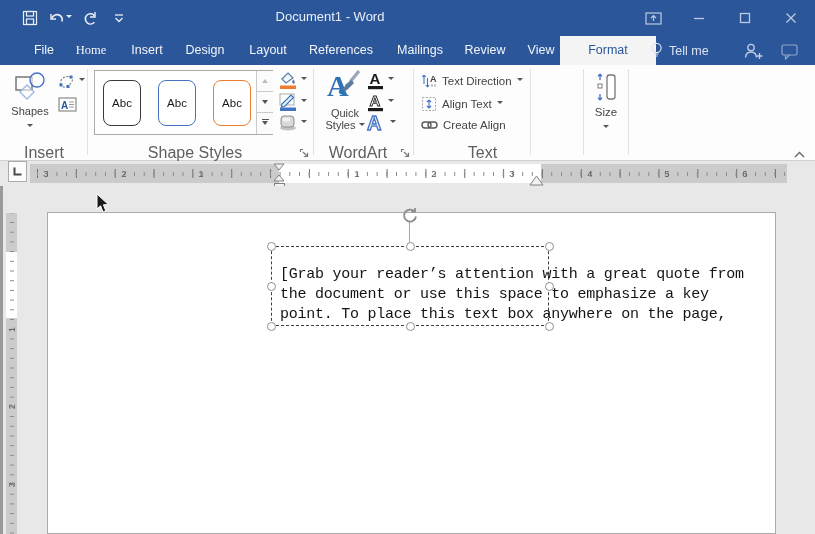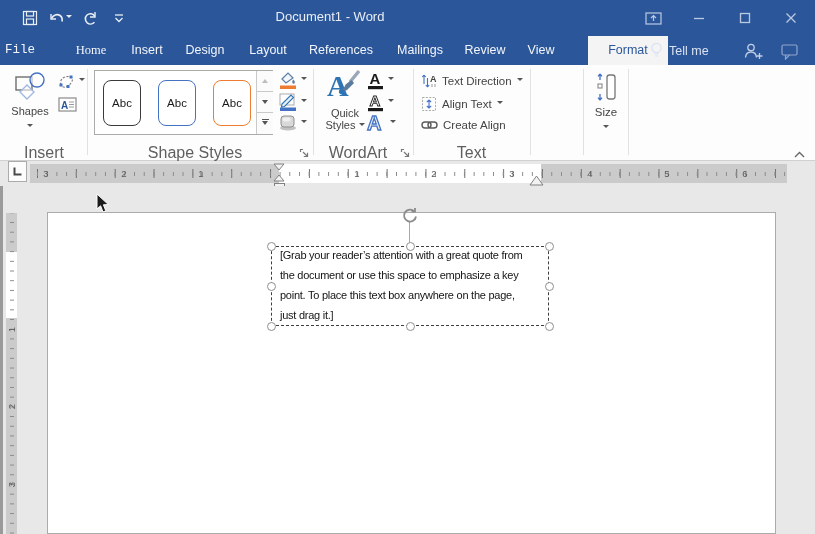--- a/index.html
+++ b/index.html
@@ -49,21 +49,21 @@
   
   .canvas{position:absolute;left:0;top:186px;width:815px;height:348px;background:#E8E8E8;}
   .vruler{position:absolute;left:6px;width:11px;}
   .vruler .seg{position:absolute;left:0;width:11px;background:#CBCBCB;}
   .vruler .seg.white{background:#fff;}
   .vticks{position:absolute;left:6px;top:27px;width:11px;height:321px;
     background-image:linear-gradient(180deg,#8a8a8a 0 1px,transparent 1px);
     background-size:4px 9.71px;background-repeat:repeat-y;background-position:center 9px;}
   .page{position:absolute;left:47px;top:26px;width:729px;height:322px;background:#fff;border:1px solid #ABABAB;box-sizing:border-box;}
   .textbox{position:absolute;left:271px;top:60px;width:278px;height:80px;border:1px dashed #3F3F3F;box-sizing:border-box;cursor:move;}
-  .tbtext{position:absolute;left:280px;top:59px;font-size:11px;line-height:20px;color:#141414;letter-spacing:-0.25px;white-space:nowrap;}
+  .tbtext{position:absolute;left:280px;top:79px;font-size:15px;line-height:20px;color:#141414;letter-spacing:-0.25px;white-space:nowrap;font-family:Liberation Mono, monospace;}
   .handle{position:absolute;width:9px;height:9px;border-radius:50%;background:#fff;border:1px solid #8F8F8F;box-sizing:border-box;}
   .rotline{position:absolute;left:409px;top:36px;width:1px;height:24px;background:#A8A8A8;}
   .leftstrip{position:absolute;left:0;top:0;width:3px;height:348px;background:#9A9A9A;}
 </style>
 </head>
 <body>
 
 <div class="app">
 
   <div class="titlebar">
@@ -111,30 +111,30 @@
       </svg>
     </div>
     <div class="winbtn" style="left:774px;">
       <svg width="12" height="12" viewBox="0 0 12 12">
         <path d="M1.5,1.5 L10.5,10.5 M10.5,1.5 L1.5,10.5" stroke="#BCC9E2" stroke-width="1.3"></path>
       </svg>
     </div>
   </div>
 
   <div class="tabbar">
-    <div class="tab" style="left:0;width:40px;font-family:Liberation Mono, monospace;">File</div>
+    <div class="tab" style="left:24px;width:40px;">File</div>
     <div class="tab" style="left:64px;width:54px;font-family:Liberation Serif, serif;">Home</div>
     <div class="tab" style="left:122px;width:50px;">Insert</div>
     <div class="tab" style="left:177px;width:56px;">Design</div>
     <div class="tab" style="left:240px;width:56px;">Layout</div>
     <div class="tab" style="left:301px;width:80px;">References</div>
     <div class="tab" style="left:386px;width:68px;">Mailings</div>
     <div class="tab" style="left:456px;width:58px;">Review</div>
     <div class="tab" style="left:518px;width:46px;">View</div>
-    <div class="tab active" style="left:588px;width:80px;">Format</div>
+    <div class="tab active" style="left:560px;width:96px;">Format</div>
     <div class="tellme" style="left:650px;">
       <svg width="13" height="17" viewBox="0 0 13 17">
         <circle cx="6.5" cy="6" r="4.6" fill="none" stroke="#D9E2F2" stroke-width="1.2"></circle>
         <path d="M4.6,12 H8.4 M5.1,14 H7.9" stroke="#D9E2F2" stroke-width="1.2"></path>
       </svg>
       <span>Tell me</span>
     </div>
     <div class="abs" style="left:744px;top:6px;">
       <svg width="20" height="18" viewBox="0 0 20 18">
         <circle cx="7" cy="5.5" r="3.2" fill="none" stroke="#C3CFE6" stroke-width="1.3"></circle>
@@ -292,21 +292,21 @@
       <span>Align Text</span>
       <span class="caret"></span>
     </div>
     <div class="textrow" style="left:421px;top:54px;">
       <svg width="17" height="12" viewBox="0 0 17 12">
         <rect x="1" y="3" width="9" height="6" rx="3" fill="none" stroke="#5A5A5A" stroke-width="1.4"></rect>
         <rect x="7" y="3" width="9" height="6" rx="3" fill="none" stroke="#5A5A5A" stroke-width="1.4"></rect>
       </svg>
       <span>Create Align</span>
     </div>
-    <div class="grouplabel" style="left:415px;width:113px;">Text</div>
+    <div class="grouplabel" style="left:426px;width:113px;">Text</div>
 
 
     <div class="abs" style="left:586px;top:4px;width:40px;height:78px;text-align:center;">
       <svg width="24" height="30" viewBox="0 0 24 30" style="margin-top:3px;">
         <path d="M6,2 V8 M6,2 L4,4.4 M6,2 L8,4.4" fill="none" stroke="#4472C4" stroke-width="1.3"></path>
         <rect x="4" y="12" width="4" height="4" fill="none" stroke="#8A8A8A" stroke-width="1.1"></rect>
         <path d="M6,28 V22 M6,28 L4,25.6 M6,28 L8,25.6" fill="none" stroke="#4472C4" stroke-width="1.3"></path>
         <rect x="13" y="3" width="8" height="24" rx="2.5" fill="#fff" stroke="#777" stroke-width="1.3"></rect>
       </svg>
       <div class="btnlabel" style="font-size:11.5px;">Size</div>
@@ -378,21 +378,20 @@
         <path d="M13.5,4.5 A6,6 0 1 0 15,9.5" fill="none" stroke="#8C8C8C" stroke-width="1.8"></path>
         <path d="M10.5,4.5 H14 V1" fill="none" stroke="#8C8C8C" stroke-width="1.8"></path>
       </svg>
     </div>
 
     <div class="textbox"></div>
     <div class="tbtext">
       <div>[Grab your reader’s attention with a great quote from</div>
       <div>the document or use this space to emphasize a key</div>
       <div>point. To place this text box anywhere on the page,</div>
-      <div>just drag it.]</div>
     </div>
 
     <div class="handle" style="left:266.5px;top:55.5px;"></div>
     <div class="handle" style="left:405.5px;top:55.5px;"></div>
     <div class="handle" style="left:544.5px;top:55.5px;"></div>
     <div class="handle" style="left:266.5px;top:95.5px;"></div>
     <div class="handle" style="left:544.5px;top:95.5px;"></div>
     <div class="handle" style="left:266.5px;top:135.5px;"></div>
     <div class="handle" style="left:405.5px;top:135.5px;"></div>
     <div class="handle" style="left:544.5px;top:135.5px;"></div>

